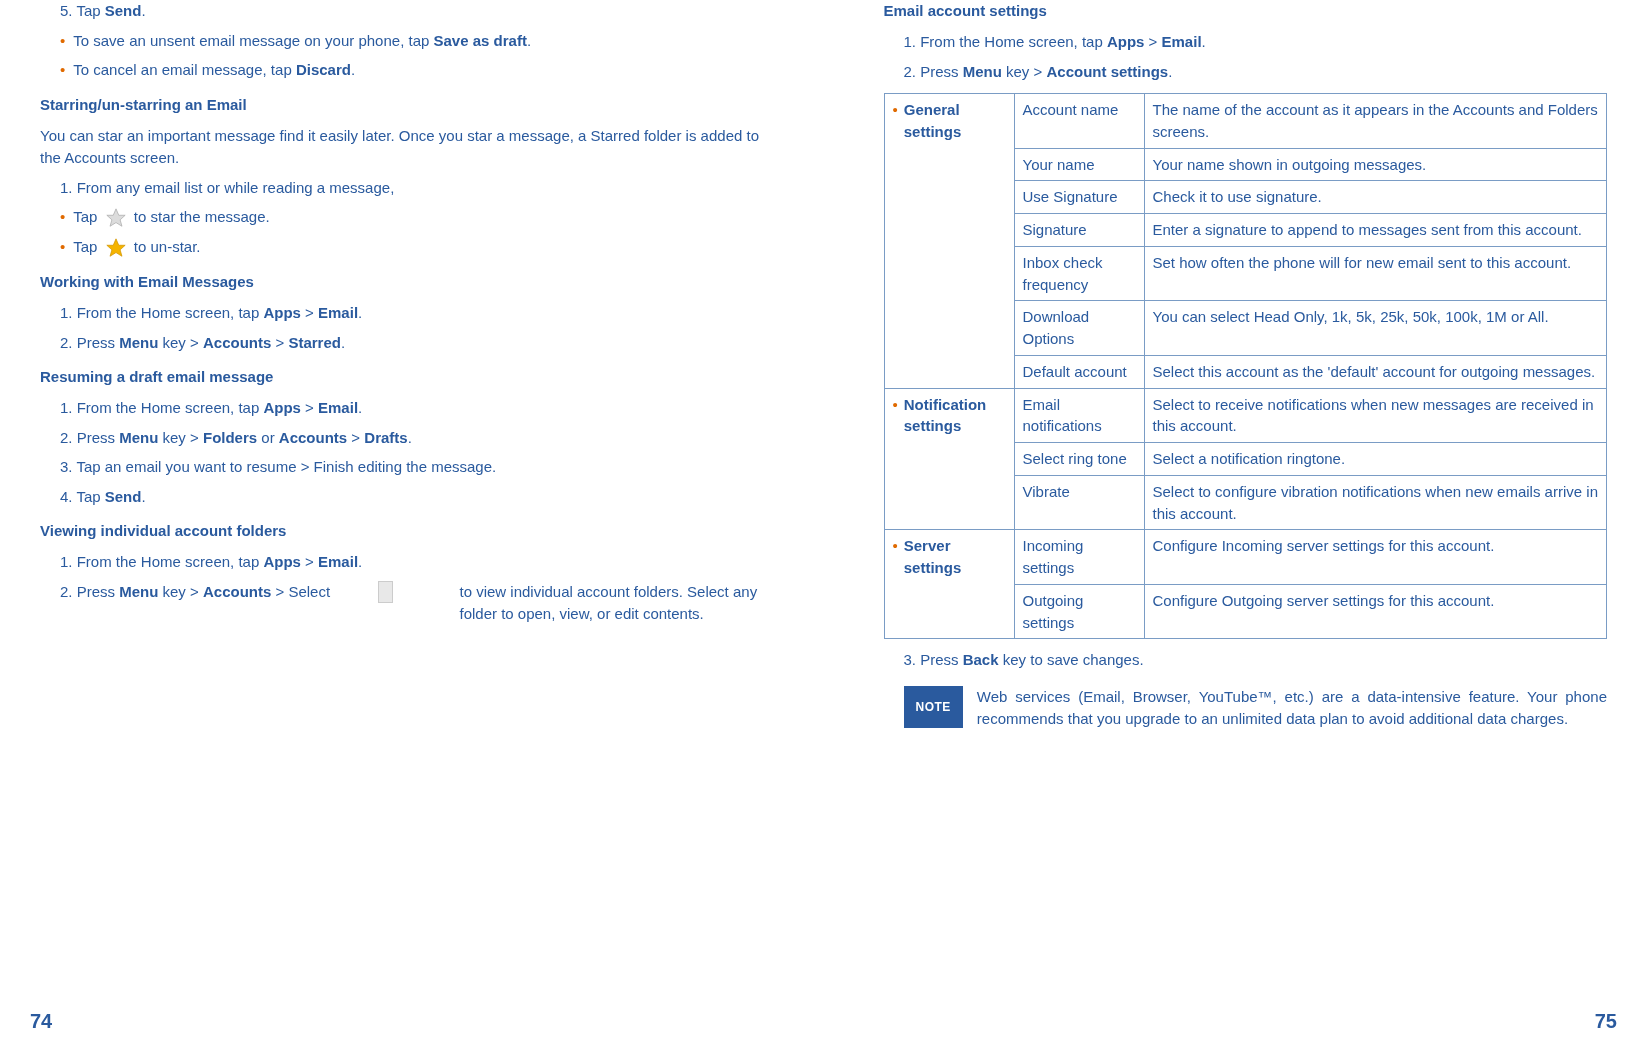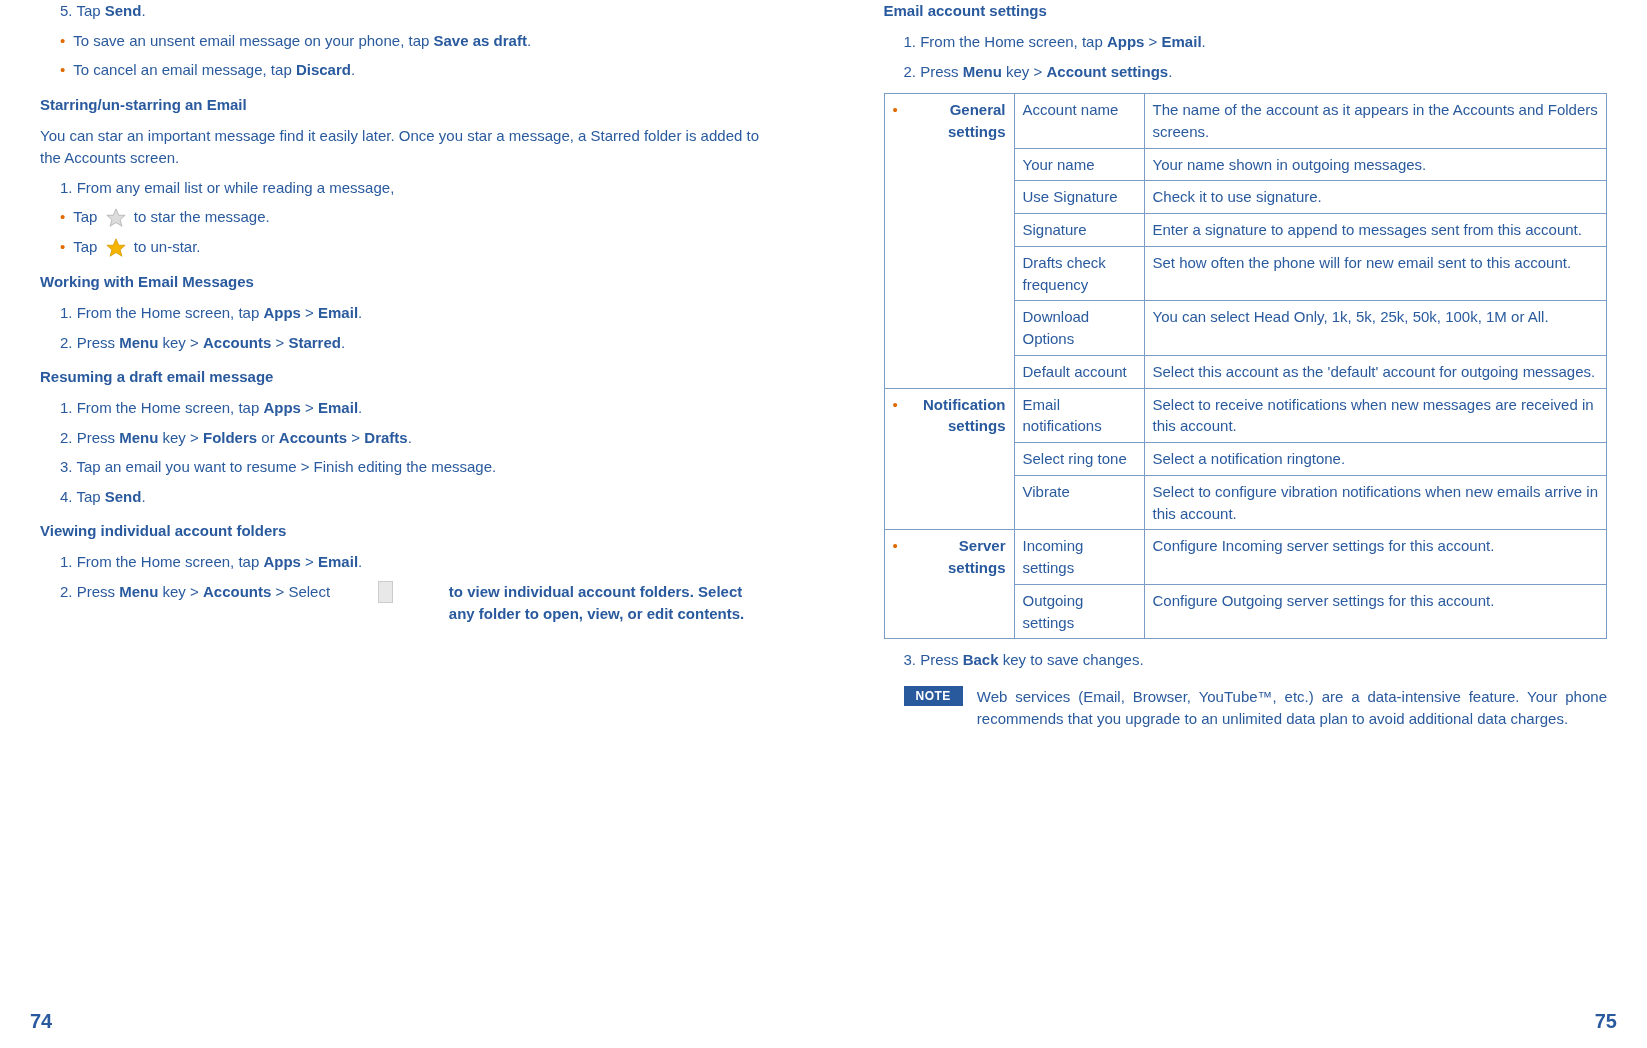--- a/index.html
+++ b/index.html
@@ -31,21 +31,21 @@
       align-items: flex-start;
       margin-bottom: 7px;
       line-height: 1.5;
       padding-left: 20px;
     }
     .bullet-orange .dot {
       color: #e06a00;
       margin-right: 8px;
       flex-shrink: 0;
     }
-    .bold { font-weight: bold; text-align: right; }
+    .bold { font-weight: bold; }
     .heading { font-weight: bold; margin-top: 12px; margin-bottom: 10px; line-height: 1.4; }
     .star-icon {
       display: inline-block;
       width: 22px;
       height: 22px;
       vertical-align: middle;
       margin: 0 3px;
     }
     .page-number {
       position: absolute;
@@ -87,21 +87,21 @@
       display: flex;
       align-items: flex-start;
       margin-top: 14px;
       padding-left: 20px;
     }
     .note-badge {
       background: #2a5a9e;
       color: #ffffff;
       font-weight: bold;
       font-size: 12px;
-      padding: 3px 12px;
+      padding: 14px 12px;
       margin-right: 14px;
       white-space: nowrap;
       flex-shrink: 0;
       letter-spacing: 0.5px;
     }
     .note-text {
       line-height: 1.5;
       text-align: justify;
     }
     .icon-placeholder {
@@ -192,21 +192,21 @@
 
     <div class="line indent1">
       <span>1. From the Home screen, tap </span><span class="bold">Apps</span><span> &gt; </span><span class="bold">Email</span><span>.</span>
     </div>
 
     <div class="line indent1" style="display:flex;gap:45px;">
       <span style="flex-shrink:0;">
         <span>2. Press </span><span class="bold">Menu</span><span> key &gt; </span><span class="bold">Accounts</span><span> &gt; Select </span>
       </span>
       <span class="icon-placeholder"></span>
-      <span style="margin-left:8px;font-weight:bold;"> to view individual account folders. Select any folder to open, view, or edit contents.</span>
+      <span style="margin-left:18px;"> to view individual account folders. Select any folder to open, view, or edit contents.</span>
     </div>
 
     <div class="page-number pn-left">74</div>
   </div>
 
   <div class="page page-right">
 
     <div class="heading" style="margin-top:0;">Email account settings</div>
 
     <div class="line indent1">
@@ -236,21 +236,21 @@
           </tr>
       <tr>
             <td class="opt">Use Signature</td>
             <td>Check it to use signature.</td>
           </tr>
       <tr>
             <td class="opt">Signature</td>
             <td class="justify">Enter a signature to append to messages sent from this account.</td>
           </tr>
       <tr>
-            <td class="opt">Drafts check frequency</td>
+            <td class="opt">Inbox check frequency</td>
             <td class="justify">Set how often the phone will for new email sent to this account.</td>
           </tr>
       <tr>
             <td class="opt">Download Options</td>
             <td class="justify">You can select Head Only, 1k, 5k, 25k, 50k, 100k, 1M or All.</td>
           </tr>
       <tr>
             <td class="opt">Default account</td>
             <td>Select this account as the 'default' account for outgoing messages.</td>
           </tr>

